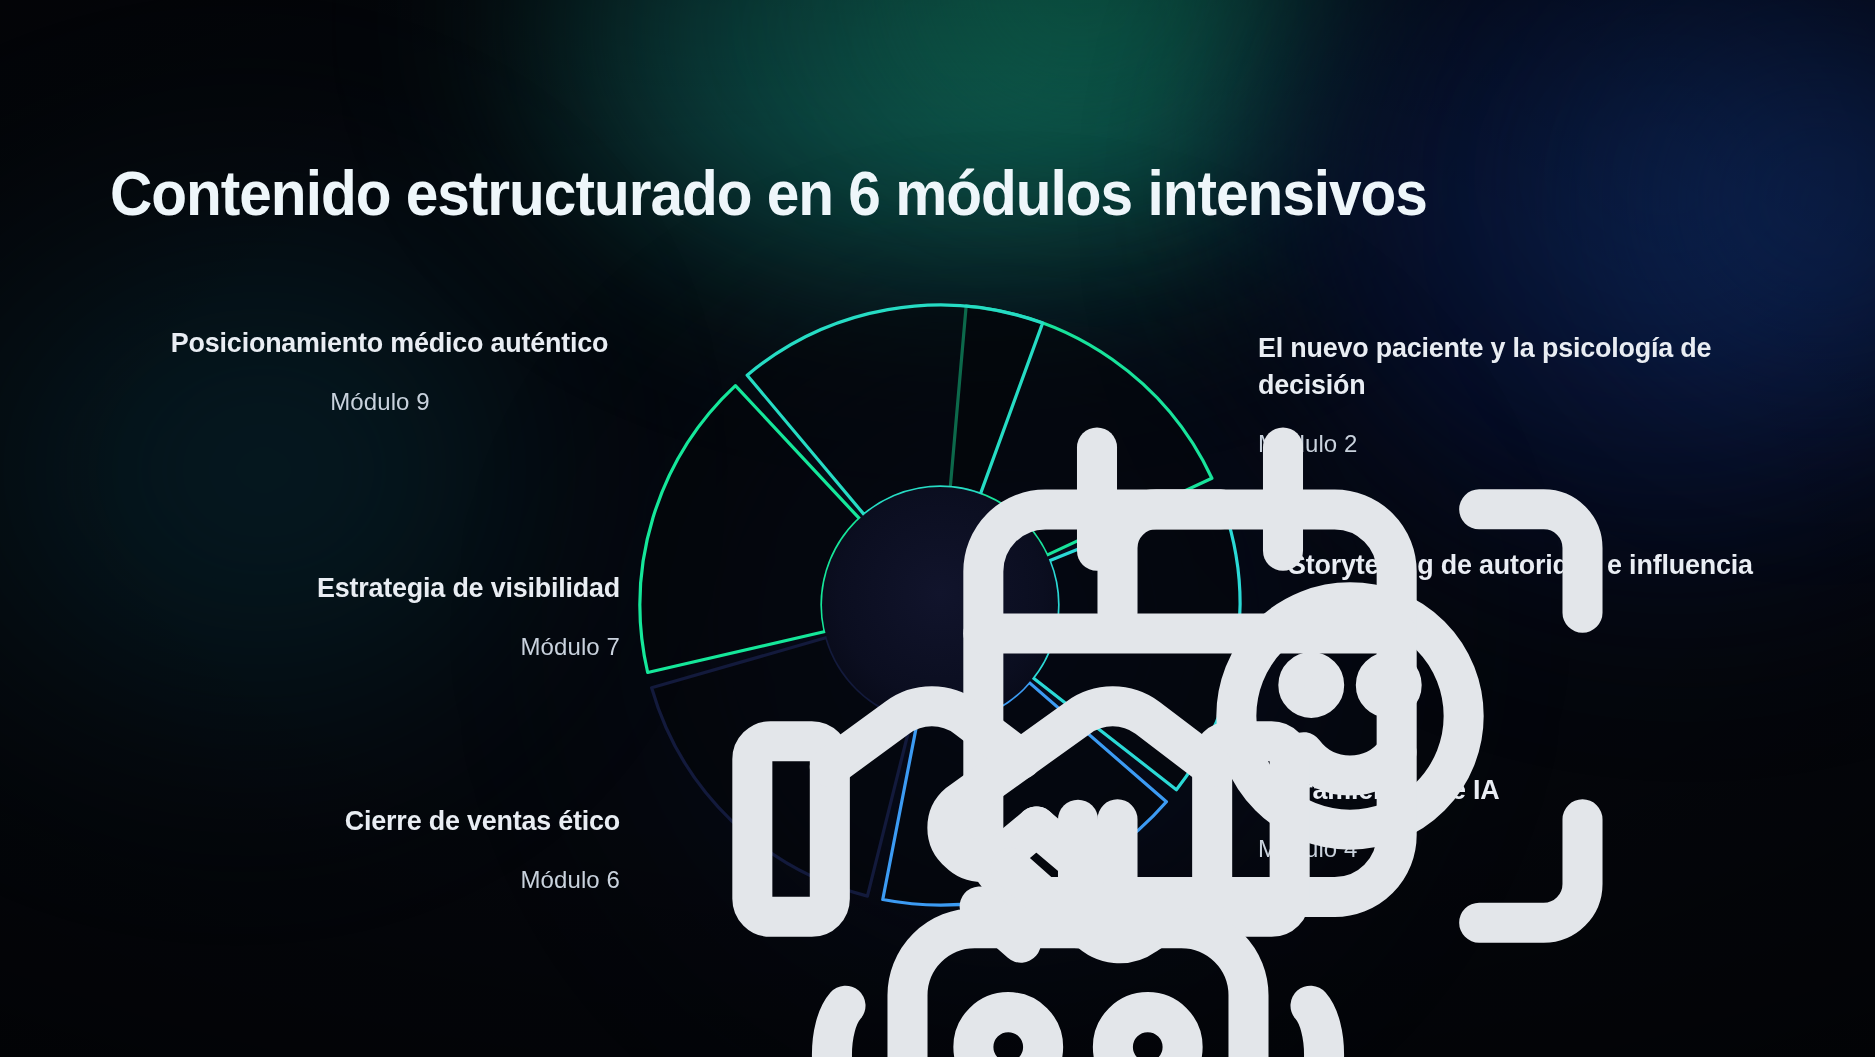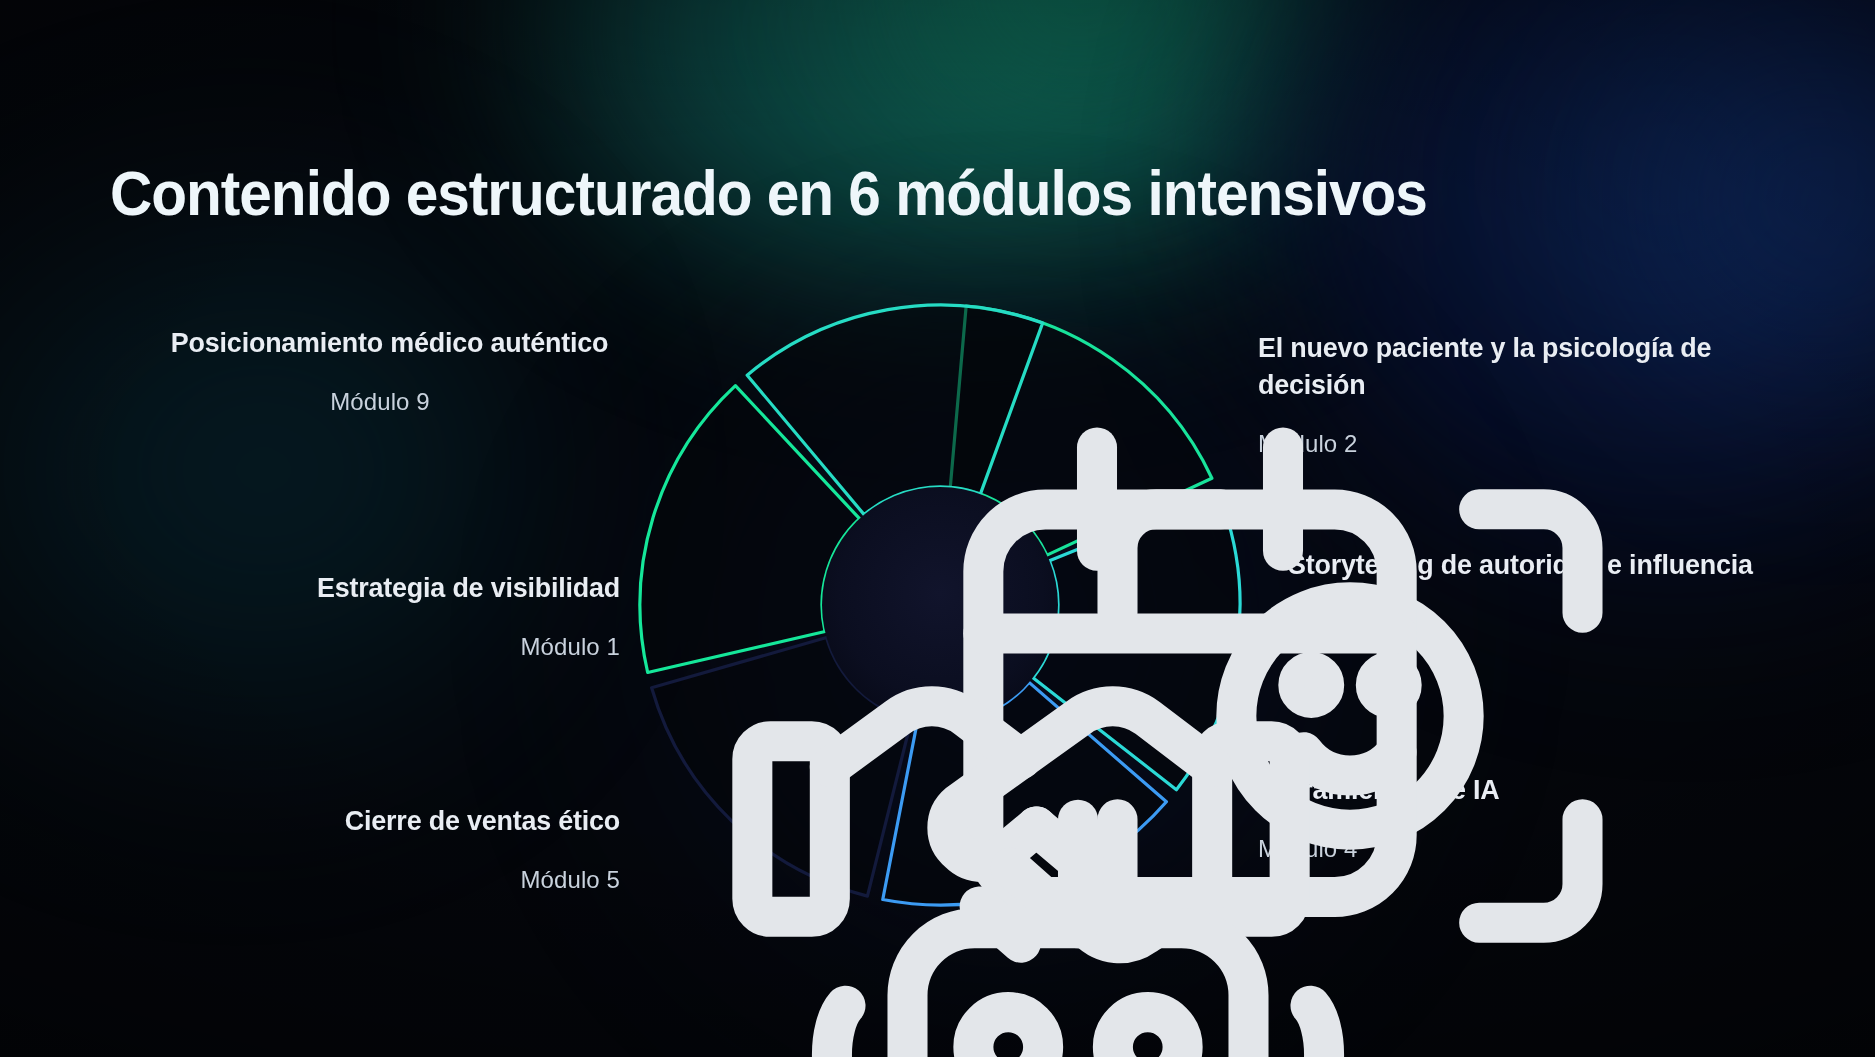--- a/index.html
+++ b/index.html
@@ -114,26 +114,26 @@
 
   <div class="title">Contenido estructurado en 6 módulos intensivos</div>
 
   <div class="label left" id="lbl-m1">
     <div class="head">Posicionamiento médico auténtico</div>
     <div class="sub">Módulo 9</div>
   </div>
 
   <div class="label left" id="lbl-m6">
     <div class="head">Estrategia de visibilidad</div>
-    <div class="sub">Módulo 1</div>
+    <div class="sub">Módulo 7</div>
   </div>
 
   <div class="label left" id="lbl-m5">
     <div class="head">Cierre de ventas ético</div>
-    <div class="sub">Módulo 5</div>
+    <div class="sub">Módulo 6</div>
   </div>
 
   <div class="label right" id="lbl-m2">
     <div class="head">El nuevo paciente y la psicología de decisión</div>
     <div class="sub">Módulo 2</div>
   </div>
 
   <div class="label right" id="lbl-m3">
     <div class="head">Storytelling de autoridad e influencia</div>
     <div class="sub">Módulo 3</div>

